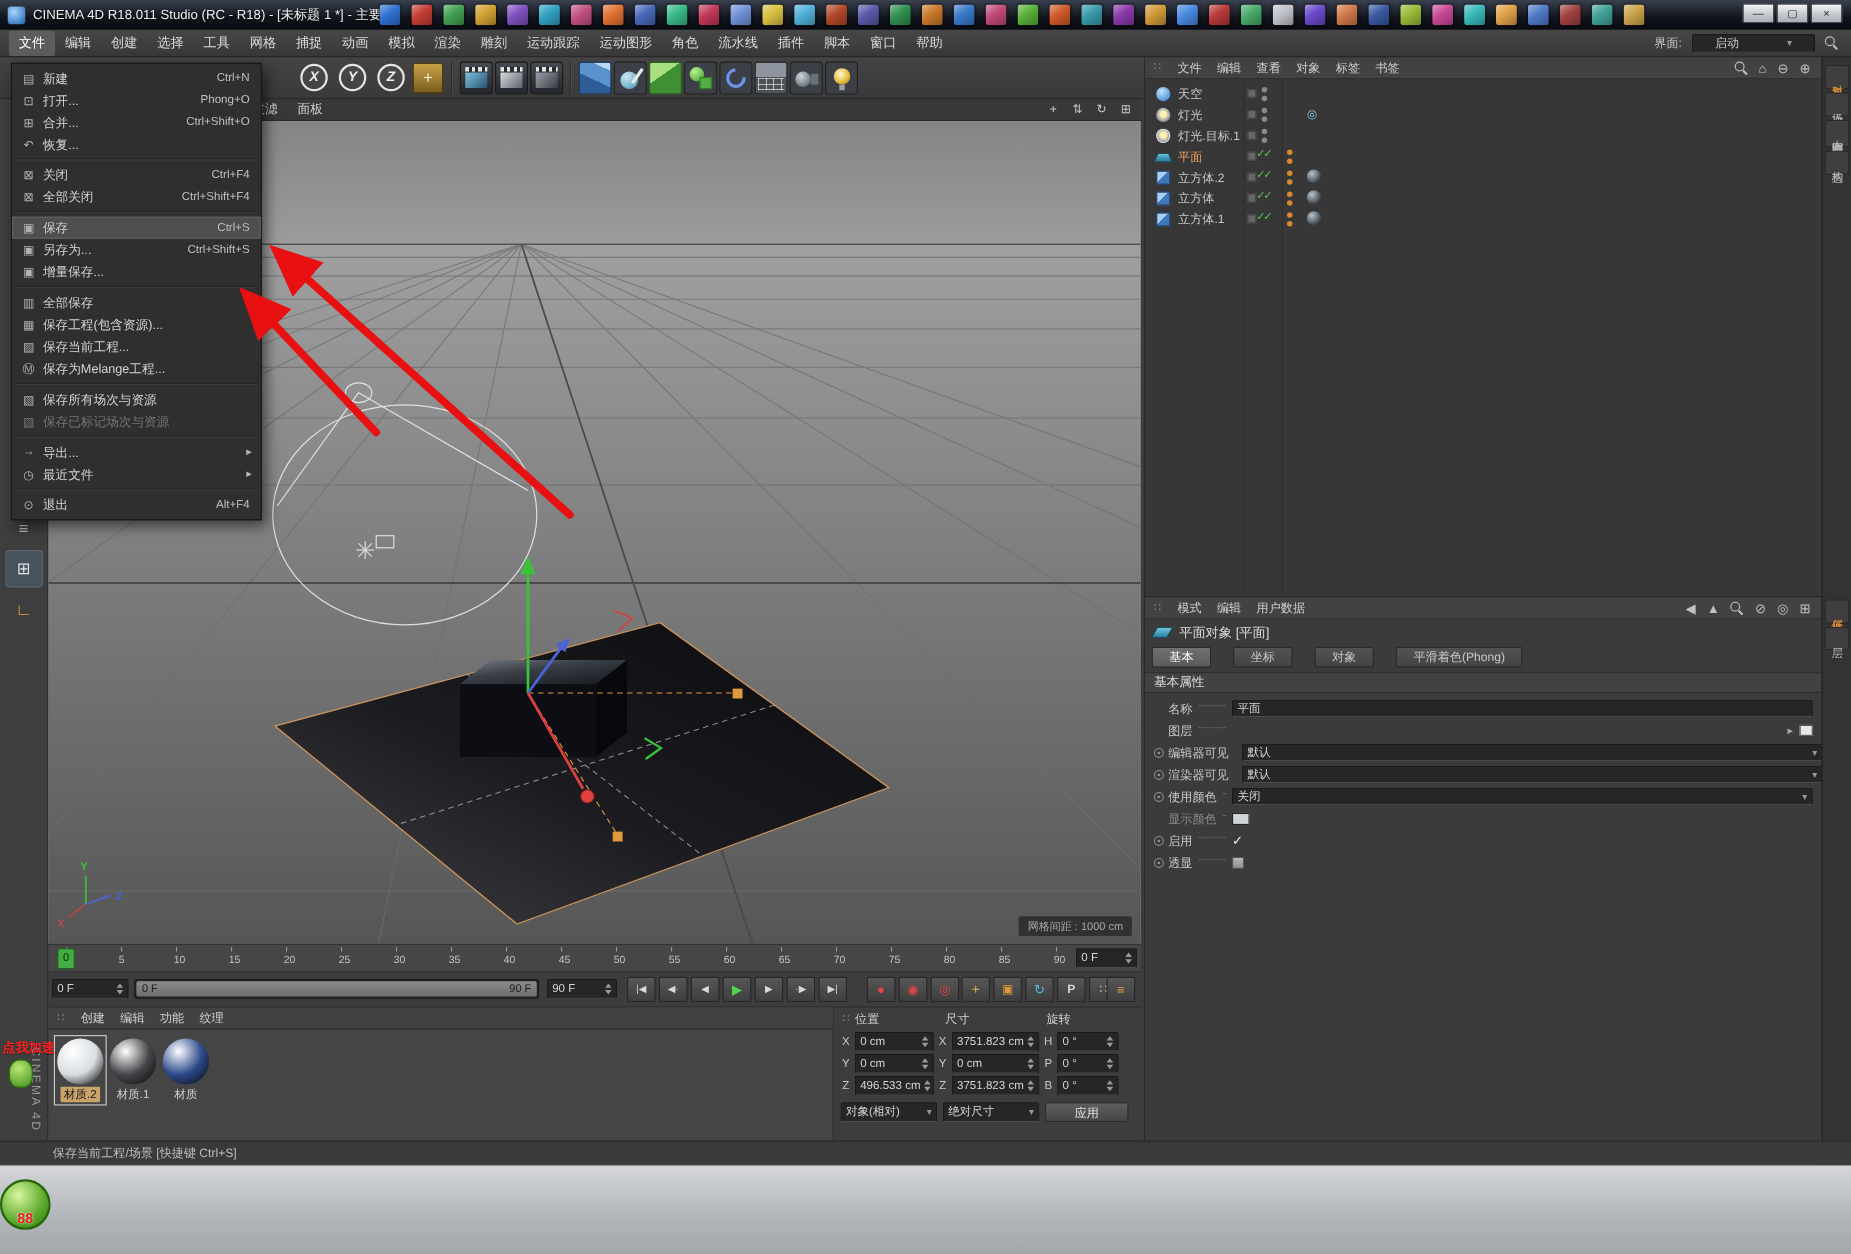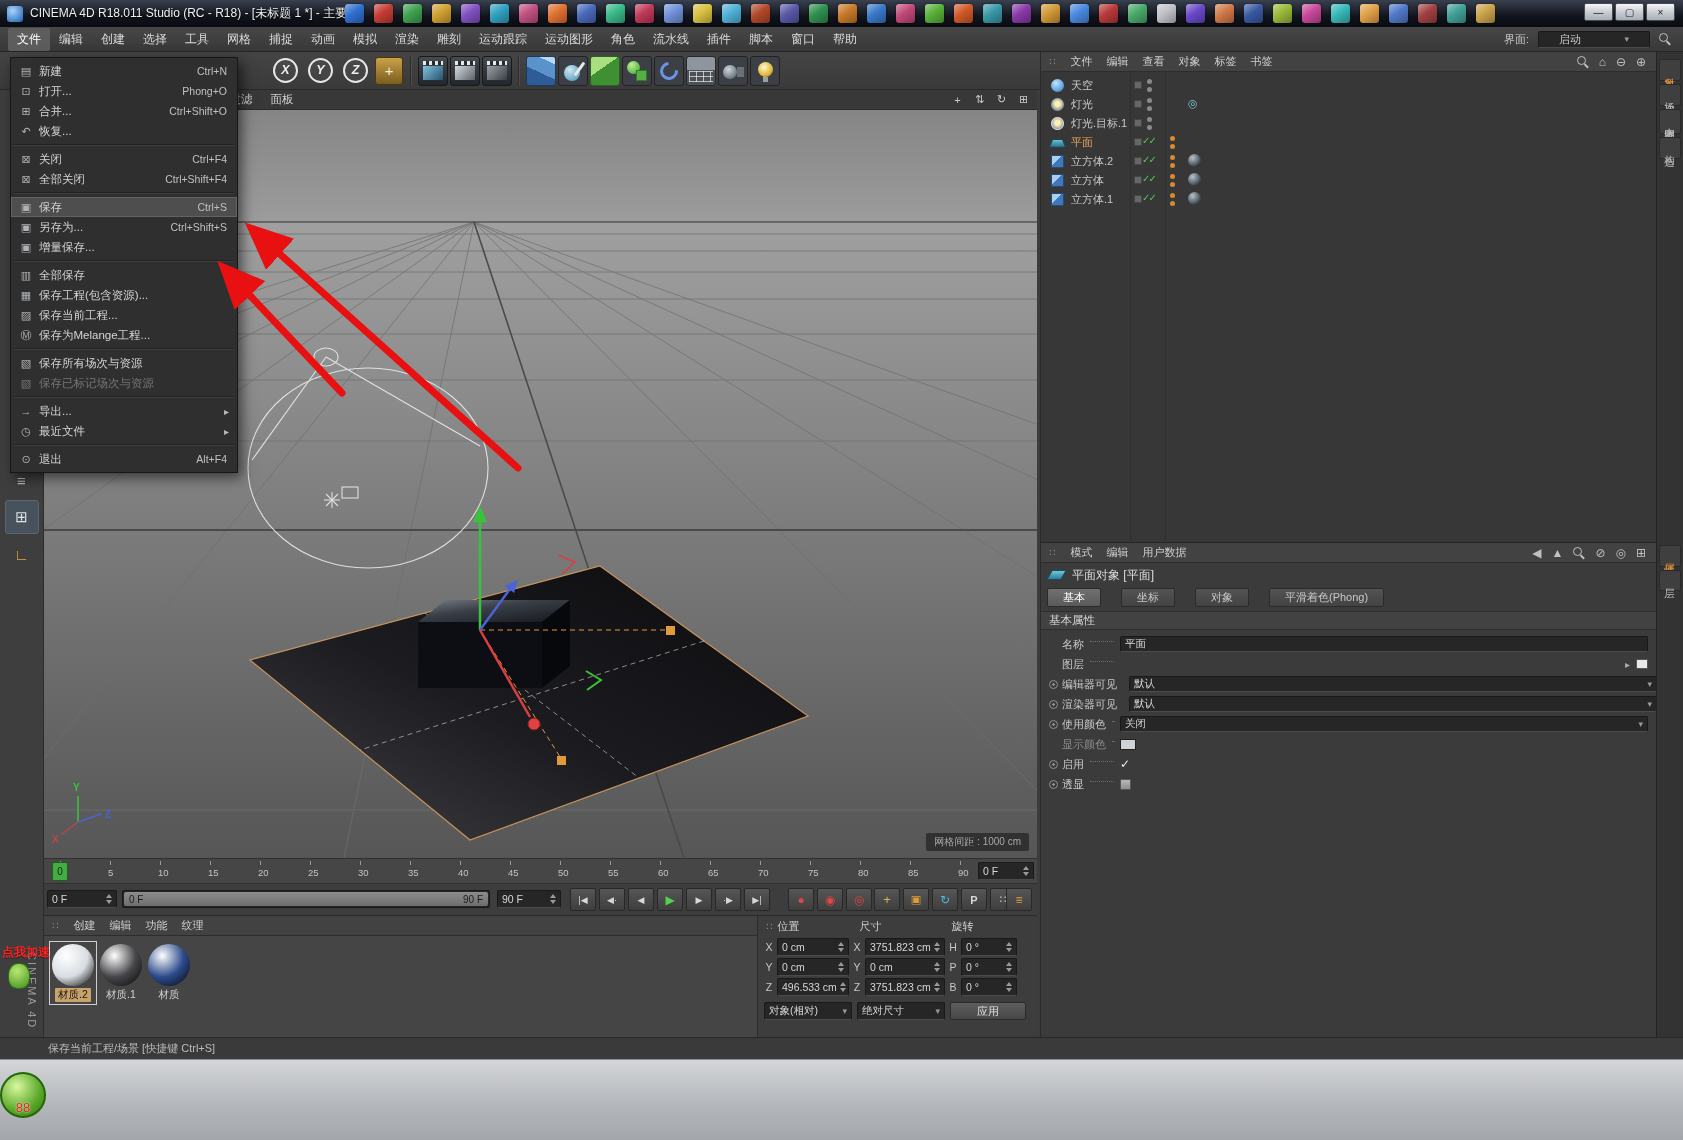--- a/index.html
+++ b/index.html
@@ -190,21 +190,21 @@
 .fm-arrow{margin-left:2px;color:#b8b8b8;font-size:10px}
 .fm-row.hl{background:#4e4e4e;outline:1px solid #636363;outline-offset:-1px}
 .fm-row.dis,.fm-row.dis .fm-ic,.fm-row.dis .fm-short{color:#757575}
 .fm-row.sep{height:2px;margin:3px 3px;border-top:1px solid #222;border-bottom:1px solid #3e3e3e;padding:0}
 
 .arrows{position:absolute;left:0;top:0;z-index:900;pointer-events:none}
 .accel-text{position:absolute;left:2px;top:944px;color:#ff1f1f;font-size:12px;font-weight:bold;z-index:950;text-shadow:0 1px 1px rgba(0,0,0,.4);white-space:nowrap}
 .mascot{position:absolute;left:8px;top:963px;width:22px;height:26px;background:radial-gradient(circle at 40% 30%,#b8e870,#3f8f1f);border:1px solid #2f6f10;border-radius:45% 45% 40% 40%;z-index:950}
 .watermark{position:absolute;left:26px;top:952px;writing-mode:vertical-lr;font-size:11px;color:#9a9a9a;letter-spacing:2px;z-index:940;white-space:nowrap}
 .badge{position:absolute;left:0;top:1072px;width:46px;height:46px;border-radius:50%;background:radial-gradient(circle at 35% 30%,#d8f8a0,#5aa82a 60%,#2f7a12);border:2px solid #246608;z-index:950;display:flex;align-items:flex-end;justify-content:center}
-.badge span{color:#e82020;font-weight:normal;font-size:13px;text-shadow:0 0 2px #fff;line-height:1.2}
+.badge span{color:#e82020;font-weight:bold;font-size:13px;text-shadow:0 0 2px #fff;line-height:1.2}
 </style>
 </head>
 <body>
 
 <div id="root">
 
   <div class="titlebar">
     <span class="appicon"></span>
     <span class="wtitle">CINEMA 4D R18.011 Studio (RC - R18) - [未标题 1 *] - 主要</span>
     <div class="taskicons">

